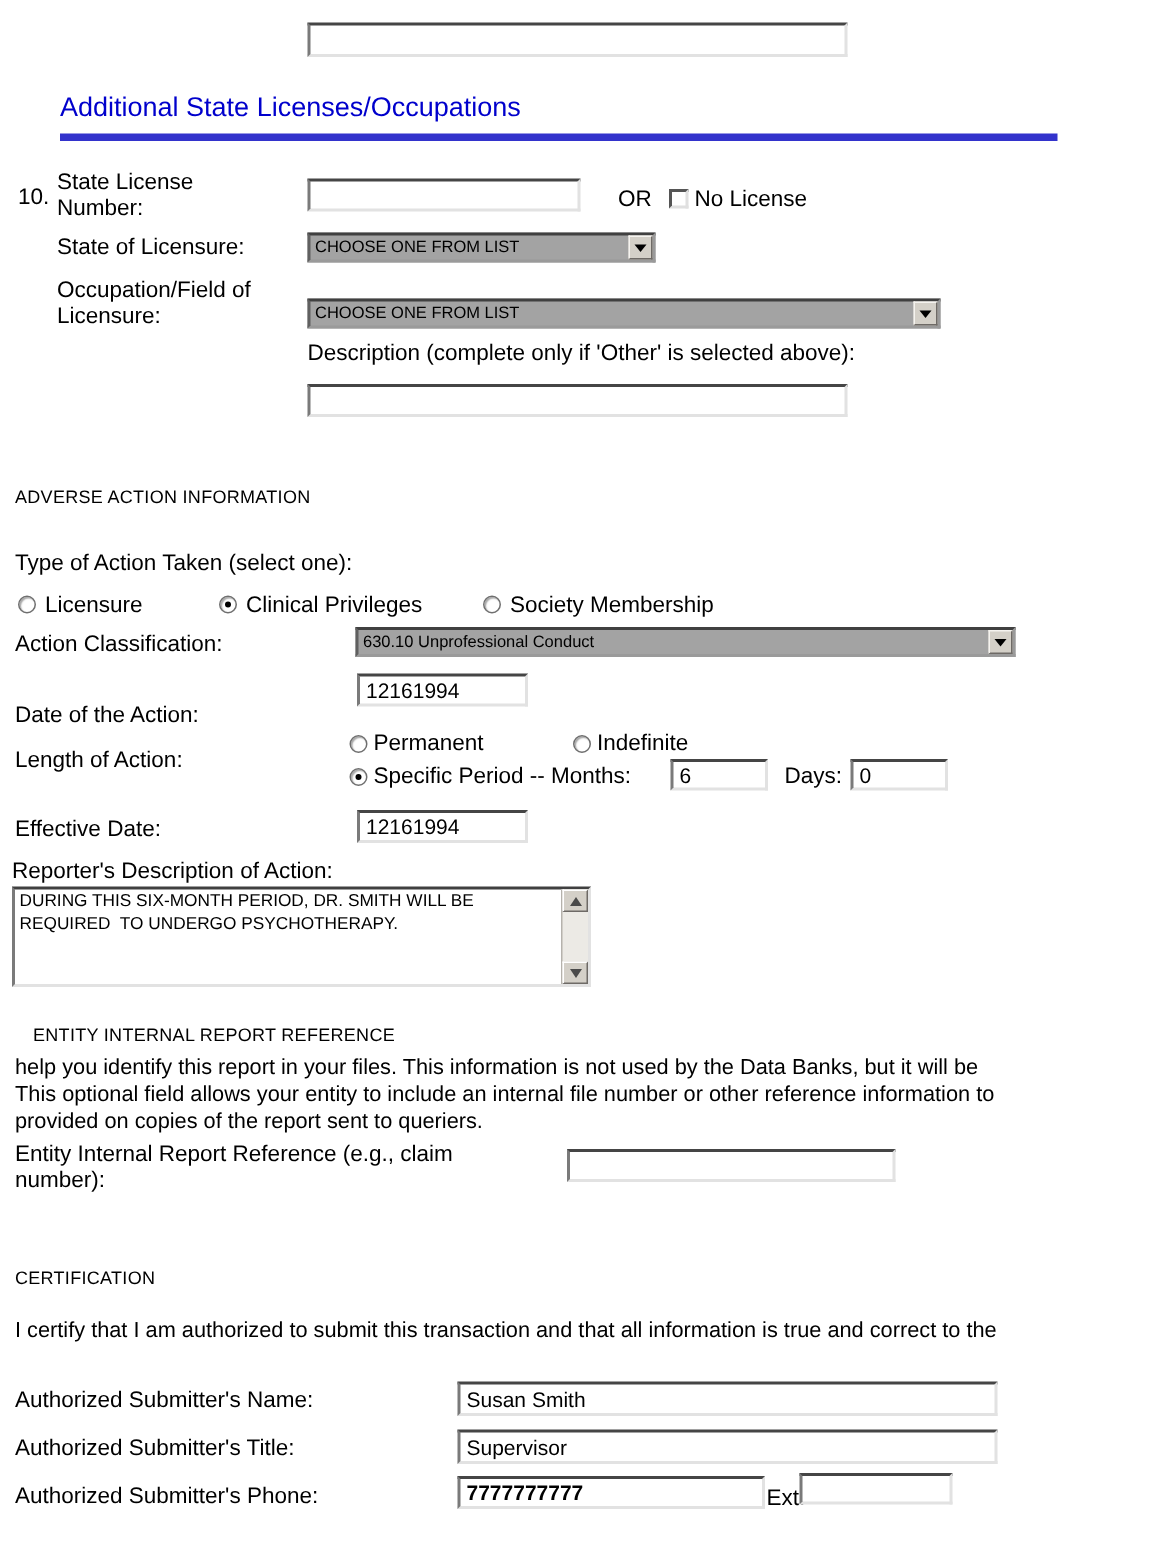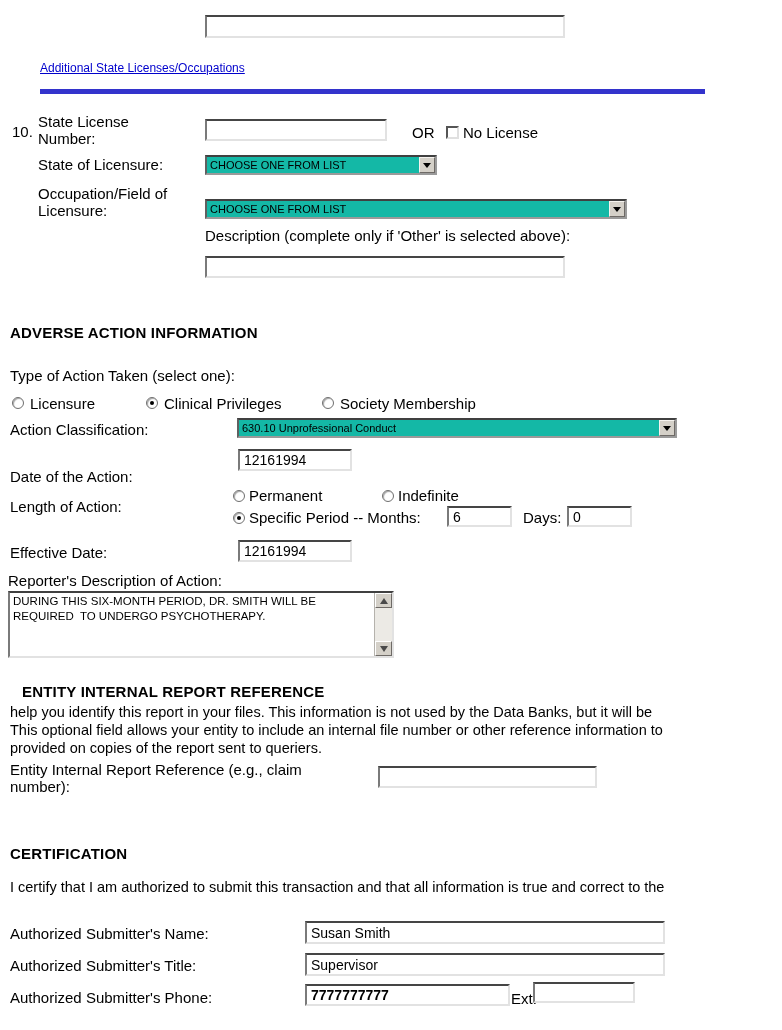--- a/index.html
+++ b/index.html
@@ -1,29 +1,29 @@
 <!DOCTYPE html>
 <html><head>
 <meta charset="utf-8">
 <style>
   html,body{margin:0;padding:0;background:#fff;}
   #screen{position:relative;width:782px;height:1030px;background:#fff;overflow:hidden;
           font-family:"Liberation Sans","DejaVu Sans",sans-serif;color:#000;}
   .abs{position:absolute;}
   .lbl{font-size:15px;line-height:17px;white-space:pre-line;}
-  .head{font-size:15px;font-weight:bold;letter-spacing:.2px;}
+  .head{font-size:12px;font-weight:normal;letter-spacing:.2px;}
   .para{font-size:14.5px;}
   .para span{display:block;}
-  .link{font-size:12px;color:#0000cc;text-decoration:underline;cursor:pointer;}
+  .link{font-size:18px;color:#0000cc;cursor:pointer;}
   .rule{background:#3333cc;}
   .tb{box-sizing:border-box;background:#fff;border-style:solid;border-width:2px;
       border-color:#454545 #e2e2e2 #e2e2e2 #7a7a7a;
       font-family:"Liberation Sans","DejaVu Sans",sans-serif;font-size:14px;
       padding:1px 4px;outline:none;}
-  .sel{box-sizing:border-box;background:#14b8a6;border-style:solid;border-width:2px;
+  .sel{box-sizing:border-box;background:#a3a3a3;border-style:solid;border-width:2px;
        border-color:#404040 #9a9a9a #9a9a9a #606060;cursor:default;}
   .sel-text{position:absolute;left:3px;top:1px;right:19px;font-size:11px;line-height:14px;
             white-space:nowrap;overflow:hidden;}
   .sel-btn{position:absolute;top:0;right:0;bottom:0;width:16px;background:#d4d0c8;
            border:1px solid;border-color:#f5f3ef #6e6a66 #6e6a66 #f5f3ef;box-sizing:border-box;}
   .tri-dn{position:absolute;left:50%;top:50%;margin:-2px 0 0 -4px;width:0;height:0;
           border-left:4px solid transparent;border-right:4px solid transparent;border-top:5px solid #000;}
   .cb{width:13px;height:13px;background:#fff;box-sizing:border-box;border-style:solid;
       border-width:2px;border-color:#555 #e0e0e0 #e0e0e0 #555;}
   .radio{width:12px;height:12px;border-radius:50%;background:#fff;box-sizing:border-box;

